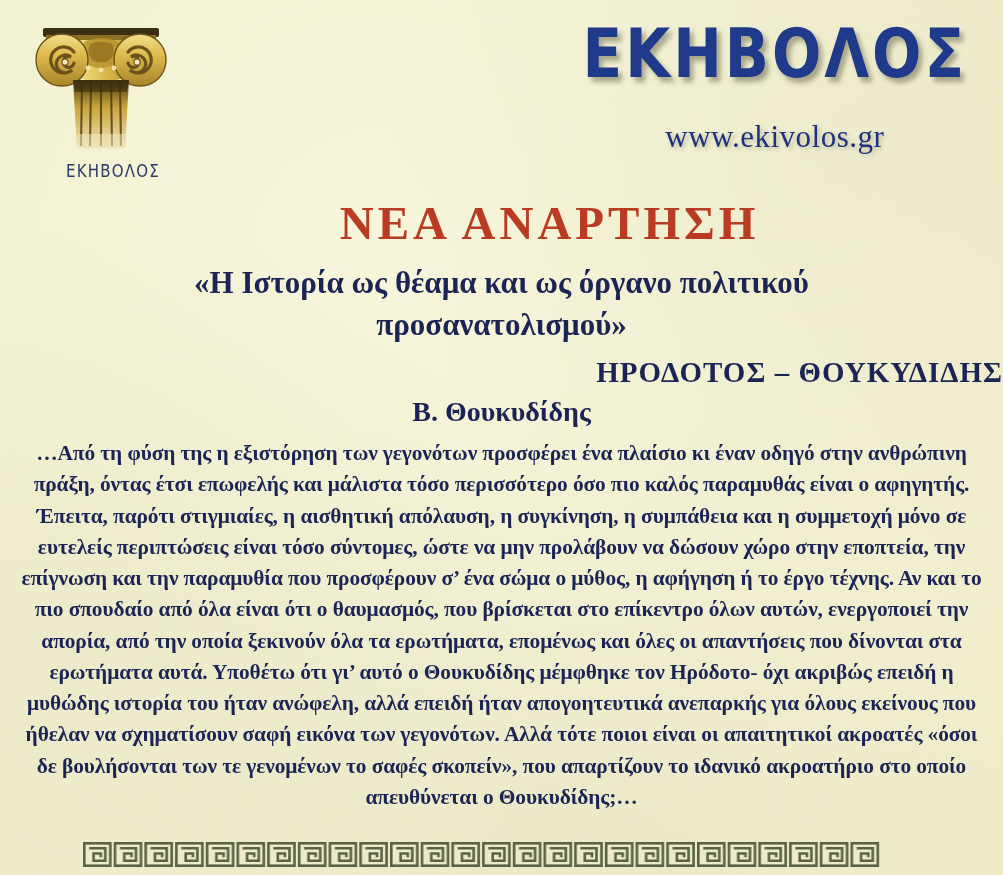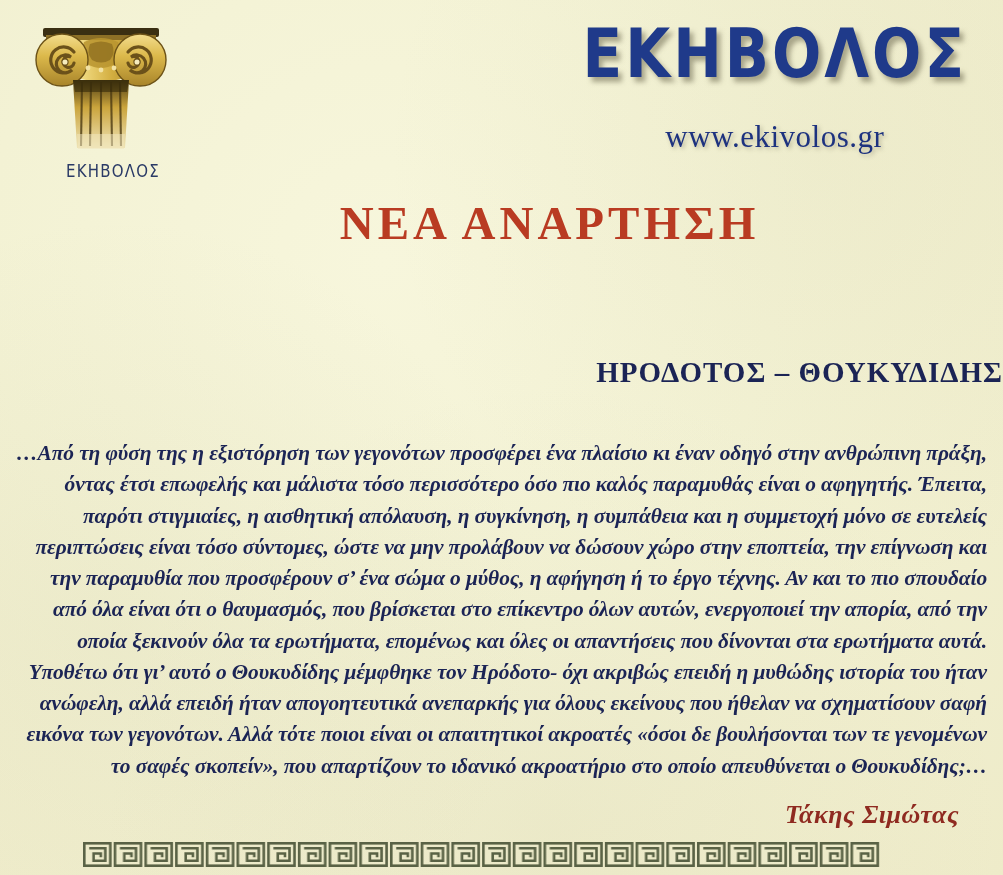--- a/index.html
+++ b/index.html
@@ -136,23 +136,22 @@
     color: #1b2455;
     z-index: 2;
   }
 
   
   #body-text {
     position: absolute;
     top: 438px;
     left: 16px;
     width: 971px;
-    text-align: right;
+    text-align: center;
     font-size: 21.4px;
-    font-style: italic;
     font-weight: 700;
     line-height: 1.46;
     color: #1b2455;
     letter-spacing: -0.1px;
     z-index: 2;
   }
 
   
   #signature {
     position: absolute;
@@ -240,25 +239,26 @@
     </svg>
     <div id="logo-wordmark">ΕΚΗΒΟΛΟΣ</div>
   </div>
 
   <div id="masthead">
     <div id="brand-title">ΕΚΗΒΟΛΟΣ</div>
     <div id="brand-url">www.ekivolos.gr</div>
   </div>
 
   <div id="kicker">ΝΕΑ  ΑΝΑΡΤΗΣΗ</div>
+  <div id="headline">«Η Ιστορία ως θέαμα και ως όργανο πολιτικού προσανατολισμού»</div>
   <div id="subject-line">ΗΡΟΔΟΤΟΣ – ΘΟΥΚΥΔΙΔΗΣ</div>
+  <div id="section-line">Β. Θουκυδίδης</div>
 
   <div id="body-text">…Από τη φύση της η εξιστόρηση των γεγονότων προσφέρει ένα πλαίσιο κι έναν οδηγό στην ανθρώπινη πράξη, όντας έτσι επωφελής και μάλιστα τόσο περισσότερο όσο πιο καλός παραμυθάς είναι ο αφηγητής. Έπειτα, παρότι στιγμιαίες, η αισθητική απόλαυση, η συγκίνηση, η συμπάθεια και η συμμετοχή μόνο σε ευτελείς περιπτώσεις είναι τόσο σύντομες, ώστε να μην προλάβουν να δώσουν χώρο στην εποπτεία, την επίγνωση και την παραμυθία που προσφέρουν σ’ ένα σώμα ο μύθος, η αφήγηση ή το έργο τέχνης. Αν και το πιο σπουδαίο από όλα είναι ότι ο θαυμασμός, που βρίσκεται στο επίκεντρο όλων αυτών, ενεργοποιεί την απορία, από την οποία ξεκινούν όλα τα ερωτήματα, επομένως και όλες οι απαντήσεις που δίνονται στα ερωτήματα αυτά. Υποθέτω ότι γι’ αυτό ο Θουκυδίδης μέμφθηκε τον Ηρόδοτο- όχι ακριβώς επειδή η μυθώδης ιστορία του ήταν ανώφελη, αλλά επειδή ήταν απογοητευτικά ανεπαρκής για όλους εκείνους που ήθελαν να σχηματίσουν σαφή εικόνα των γεγονότων. Αλλά τότε ποιοι είναι οι απαιτητικοί ακροατές «όσοι δε βουλήσονται των τε γενομένων το σαφές σκοπείν», που απαρτίζουν το ιδανικό ακροατήριο στο οποίο απευθύνεται ο Θουκυδίδης;…</div>
 
-  <div id="signature">Τάκης Σιμώτας</div>
 
   <div id="meander">
     <svg viewBox="0 0 798 27" preserveAspectRatio="none" aria-hidden="true">
       <defs>
         <pattern id="meanderUnit" x="0" y="0" width="30.7" height="27" patternUnits="userSpaceOnUse">
           <g fill="none" stroke="#4a5437" stroke-width="2.6">
             <rect x="2.3" y="2.3" width="26" height="22.4"></rect>
             <path d="M7.2 7.2 H23.3 V19.8 H11.6 V12.5 H18.8 V16.2"></path>
           </g>
         </pattern>

